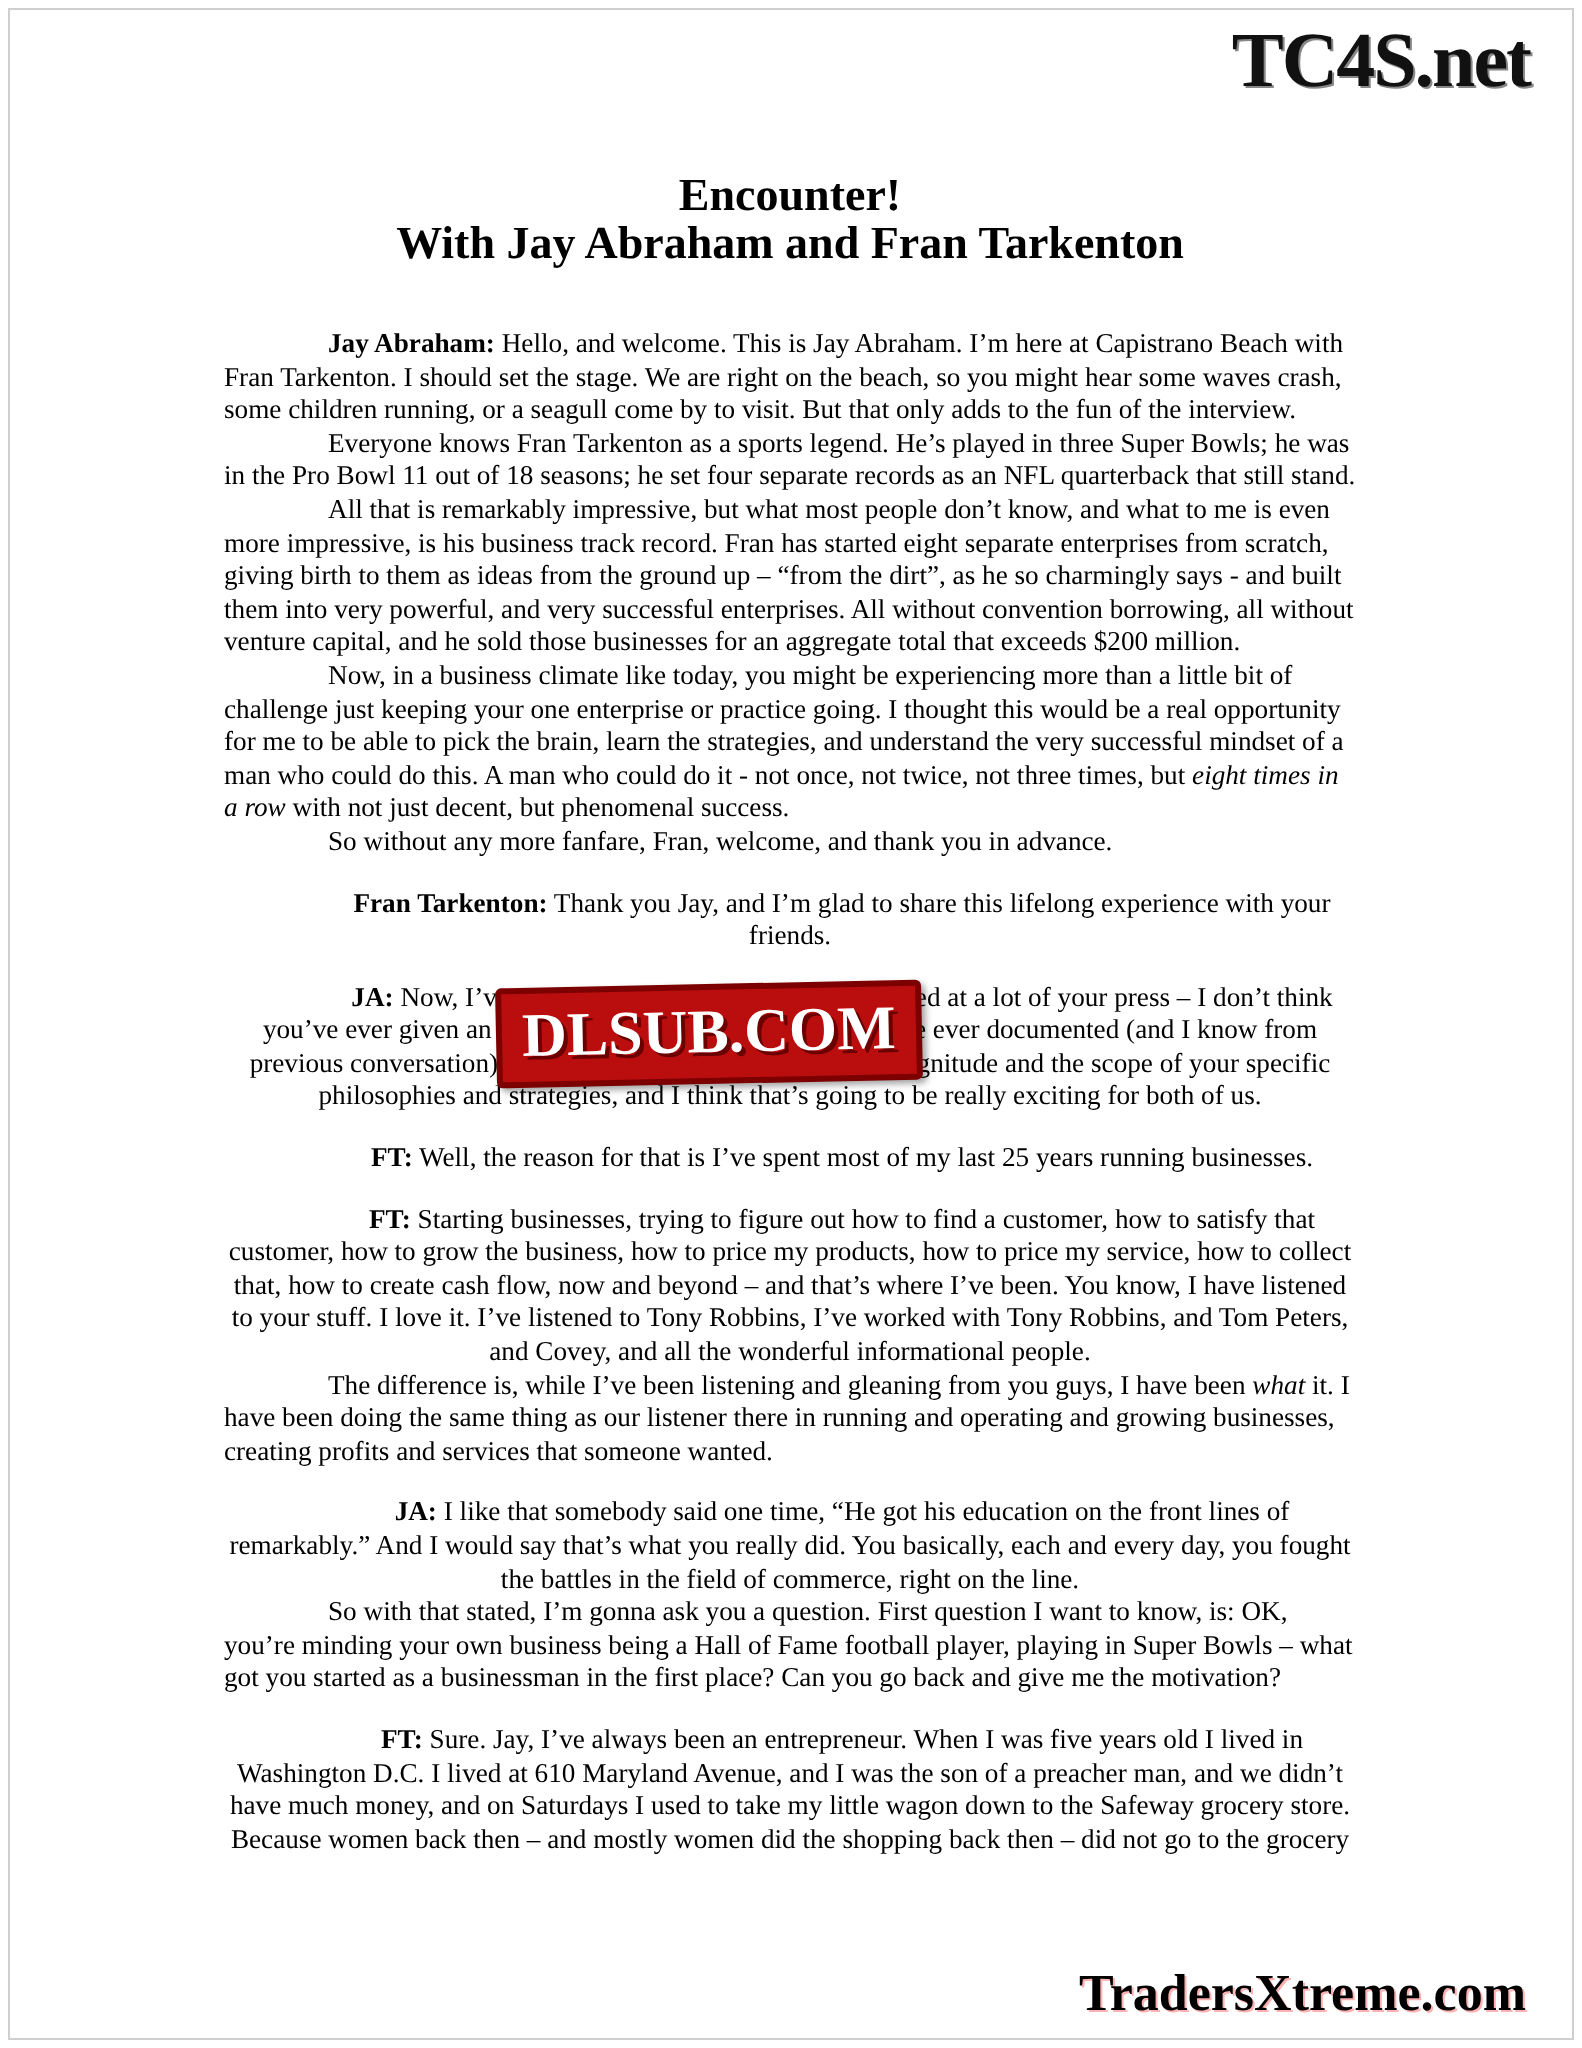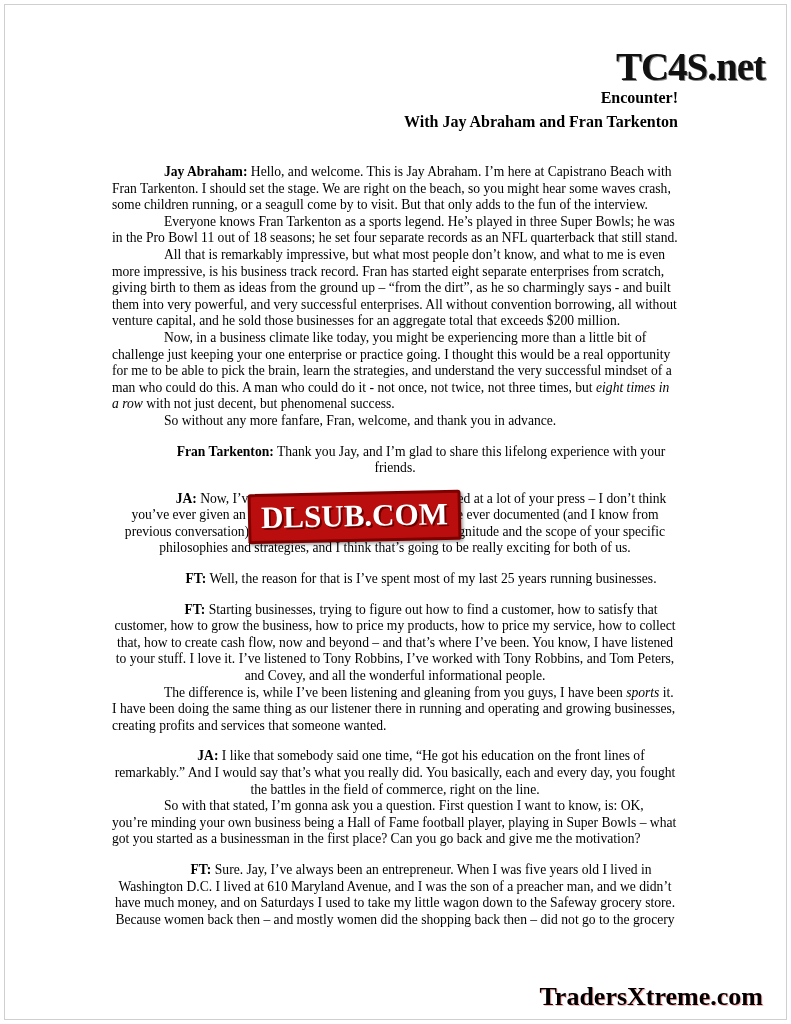--- a/index.html
+++ b/index.html
@@ -36,21 +36,20 @@
   .wm-top {
     position: absolute;
     right: 26px;
     top: 8px;
     font-family: "Liberation Serif", serif;
     font-weight: bold;
     font-size: 39px;
     color: #111111;
     letter-spacing: -1px;
     text-shadow: 1px 1px 0 #888;
-    margin-top: 36px;
   }
   .wm-bottom {
     position: absolute;
     right: 28px;
     bottom: 12px;
     font-family: "Liberation Serif", serif;
     font-weight: bold;
     font-size: 26px;
     color: #000000;
     text-shadow: 1px 1px 0 #ffb0b0;
@@ -76,23 +75,23 @@
   }
 
   
   .doc {
     position: absolute;
     left: 112px;
     top: 86px;
     width: 566px;
   }
   .title {
-    text-align: right;
+    text-align: center;
     font-weight: bold;
-    font-size: 16px;
+    font-size: 23px;
     line-height: 24px;
     margin: 0 0 0 0;
   }
   .title .line2 { display: block; }
   .body-text {
     margin-top: 30px;
     font-size: 13.6px;
     line-height: 16.6px;
     text-align: left;
   }
@@ -132,21 +131,21 @@
 
       <p class="gap"><span class="b">Fran Tarkenton:</span><span>  Thank you Jay, and I’m glad to share this lifelong experience with your friends.</span></p>
 
       <p class="gap"><span class="b">JA:</span><span>  Now, I’ve got to say this: I know, and I’ve looked at a lot of your press – I don’t think you’ve ever given an interview like this.  I don’t think you’ve ever documented (and I know from previous conversation) you haven’t ever told anybody the magnitude and the scope of your specific philosophies and strategies, and I think that’s going to be really exciting for both of us.</span></p>
 
       <p class="gap"><span class="b">FT:</span><span>  Well, the reason for that is I’ve spent most of my last 25 years running businesses.</span></p>
 
 
       <p class="gap"><span class="b">FT:</span><span>  Starting businesses, trying to figure out how to find a customer, how to satisfy that customer, how to grow the business, how to price my products, how to price my service, how to collect that, how to create cash flow, now and beyond – and that’s where I’ve been.  You know, I have listened to your stuff.  I love it.  I’ve listened to Tony Robbins, I’ve worked with Tony Robbins, and Tom Peters, and Covey, and all the wonderful informational people.</span></p>
 
-      <p><span>The difference is, while I’ve been listening and gleaning from you guys, I have been </span><span class="i">sports</span><span> it.  I have been doing the same thing as our listener there in running and operating and growing businesses, creating profits and services that someone wanted.</span></p>
+      <p><span>The difference is, while I’ve been listening and gleaning from you guys, I have been </span><span class="i">what</span><span> it.  I have been doing the same thing as our listener there in running and operating and growing businesses, creating profits and services that someone wanted.</span></p>
 
       <p class="gap"><span class="b">JA:</span><span>  I like that somebody said one time, “He got his education on the front lines of remarkably.”  And I would say that’s what you really did.  You basically, each and every day, you fought the battles in the field of commerce, right on the line.</span></p>
 
       <p><span>So with that stated, I’m gonna ask you a question.  First question I want to know, is: OK, you’re minding your own business being a Hall of Fame football player, playing in Super Bowls – what got you started as a businessman in the first place?  Can you go back and give me the motivation?</span></p>
 
       <p class="gap"><span class="b">FT:</span><span>  Sure.  Jay, I’ve always been an entrepreneur.  When I was five years old I lived in Washington D.C.  I lived at 610 Maryland Avenue, and I was the son of a preacher man, and we didn’t have much money, and on Saturdays I used to take my little wagon down to the Safeway grocery store.  Because women back then – and mostly women did the shopping back then – did not go to the grocery</span></p>
 
     </div>
   </div>
 

